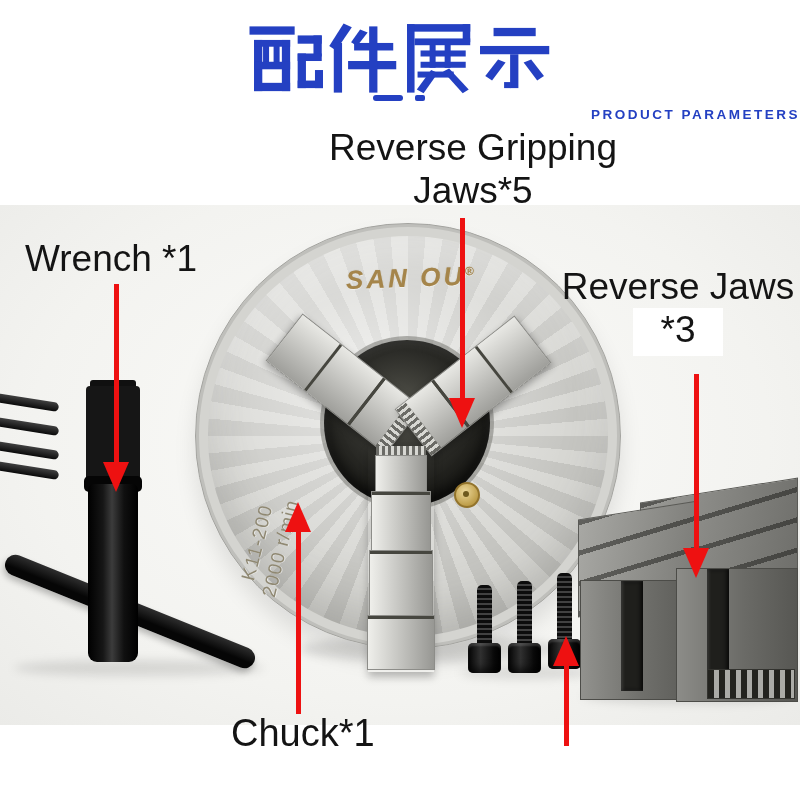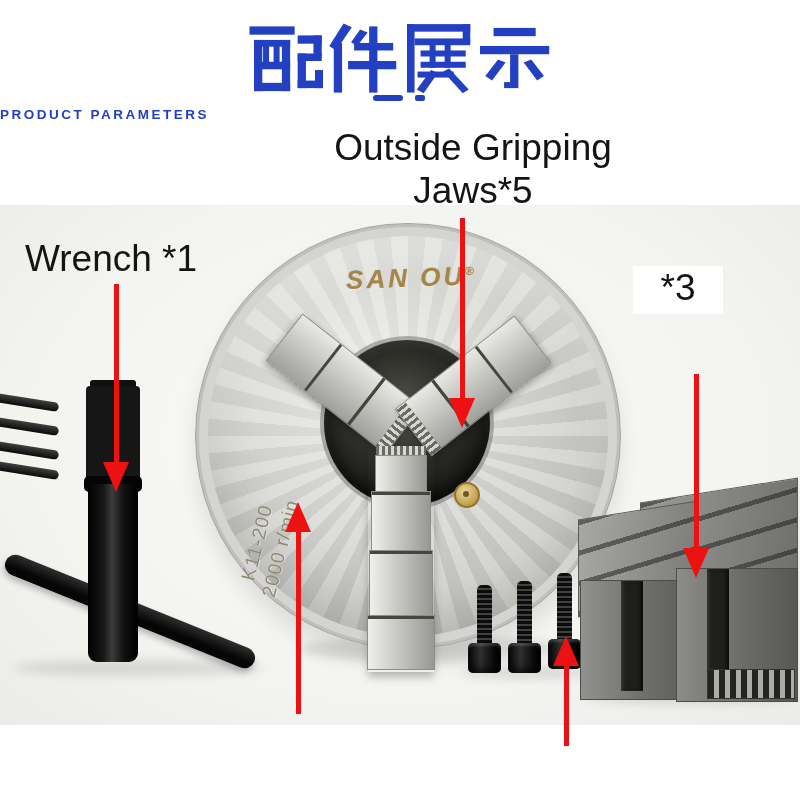--- a/index.html
+++ b/index.html
@@ -5,21 +5,21 @@
   html,body{margin:0;padding:0;background:#fff;}
   #stage{position:relative;width:800px;height:800px;background:#fff;overflow:hidden;
          font-family:"Liberation Sans",sans-serif;}
   .sr{position:absolute;width:1px;height:1px;overflow:hidden;clip-path:inset(50%);}
 
   
   .title-row{position:absolute;left:248px;top:20px;width:304px;height:78px;display:flex;gap:1px;}
   .title-row svg{display:block;}
   .u-dash{position:absolute;left:373px;top:95px;width:30px;height:6px;background:#2440c2;border-radius:3px;}
   .u-dot{position:absolute;left:415px;top:95px;width:10px;height:6px;background:#2440c2;border-radius:2px;}
-  .subtitle{position:absolute;left:0;top:107px;width:800px;text-align:left;color:#2440c2;
+  .subtitle{position:absolute;left:0;top:107px;width:800px;text-align:right;color:#2440c2;
             font-size:13.5px;font-weight:bold;letter-spacing:2.5px;}
 
   
   .lbl{position:absolute;color:#141414;z-index:40;white-space:nowrap;}
   .lbl-outside{left:273px;top:126px;width:400px;text-align:center;font-size:37px;line-height:43px;}
   .lbl-wrench{left:25px;top:238px;font-size:37px;}
   .lbl-reverse{left:560px;top:266px;width:236px;text-align:center;font-size:37px;line-height:42px;}
   .lbl-reverse .boxed{display:inline-block;background:#fff;padding:1px 28px 5px 28px;}
   .lbl-chuck{left:231px;top:712px;font-size:38px;}
   .lbl-screw{left:493px;top:742px;font-size:38px;}
@@ -255,21 +255,23 @@
   <div class="shaft" style="left:694px;top:374px;height:178px;"></div>
   <div class="ah down" style="left:683px;top:548px;"></div>
 
   <div class="ah up" style="left:285px;top:502px;"></div>
   <div class="shaft" style="left:296px;top:528px;height:186px;"></div>
 
   <div class="ah up" style="left:553px;top:636px;"></div>
   <div class="shaft" style="left:564px;top:662px;height:84px;"></div>
 
   <div class="lbl lbl-outside">
-    <div>Outside Gripping</div>
+    <div>Reverse Gripping</div>
     <div>Jaws*5</div>
   </div>
   <div class="lbl lbl-wrench">Wrench *1</div>
   <div class="lbl lbl-reverse">
+    <div>Reverse Jaws</div>
     <div><span class="boxed">*3</span></div>
   </div>
+  <div class="lbl lbl-chuck">Chuck*1</div>
 
 </div>
 
 </body></html>

